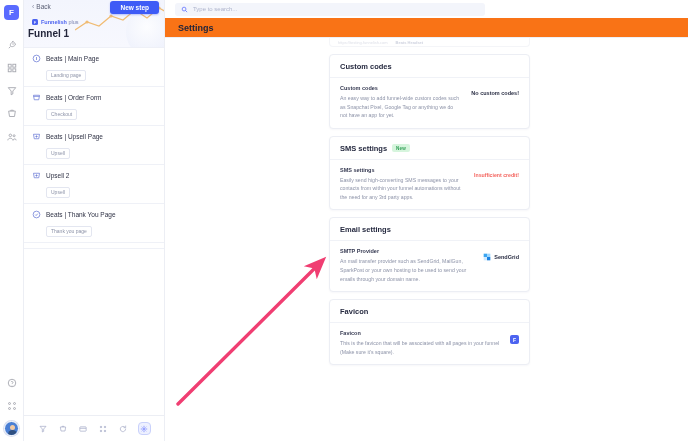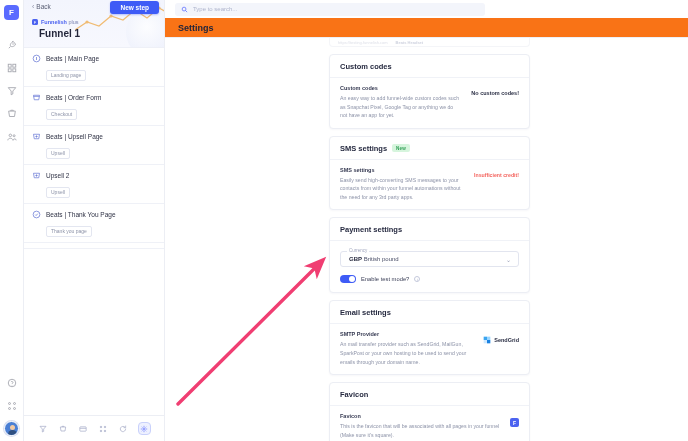--- a/index.html
+++ b/index.html
@@ -89,21 +89,21 @@
     position:absolute; left:8px; top:19px;
     display:flex; align-items:center; gap:3px;
   }
   .brandrow .bicon {
     width:6px; height:6px; border-radius:1.5px; background:#4c63f0;
     color:#fff; font-size:4px; display:flex; align-items:center; justify-content:center;
   }
   .brandrow .btxt { font-size:5.5px; color:#7a83b0; }
   .brandrow .btxt b { color:#4c63f0; font-weight:bold; }
   .funnel-title {
-    position:absolute; left:15px; top:28px;
+    position:absolute; left:4px; top:28px;
     font-size:10px; font-weight:bold; color:#23263b;
   }
 
   .steps { flex:1 1 auto; overflow:hidden; background:#ffffff; }
   .step {
     padding:6px 8px 5px 8px;
     border-bottom:1px solid #eff1f7;
     cursor:pointer;
   }
   .step-top { display:flex; align-items:center; gap:5px; }
@@ -485,39 +485,20 @@
             <div class="body-main">
               <div class="row-label">SMS settings</div>
               <div class="row-desc">Easily send high-converting SMS messages to your contacts from within your funnel automations without the need for any 3rd party apps.</div>
             </div>
             <div class="body-side">
               <div class="side-warn">Insufficient credit!</div>
             </div>
           </div>
         </div>
 
-        <div class="card">
-          <div class="card-title">
-            <span>Payment settings</span>
-          </div>
-          <div class="pay-body">
-            <div class="field">
-              <span class="field-legend">Currency</span>
-              <span class="field-val"><b>GBP</b> <span>British pound</span></span>
-              <span class="chev">⌄</span>
-            </div>
-            <div class="toggle-row">
-              <div class="toggle">
-                  <span class="knob"></span>
-                </div>
-              <span class="toggle-label">Enable test mode?</span>
-              <span class="info-ic">i</span>
-            </div>
-          </div>
-        </div>
 
         <div class="card">
           <div class="card-title">
             <span>Email settings</span>
           </div>
           <div class="card-body">
             <div class="body-main">
               <div class="row-label">SMTP Provider</div>
               <div class="row-desc">An mail transfer provider such as SendGrid, MailGun, SparkPost or your own hosting to be used to send your emails through your domain name.</div>
             </div>

